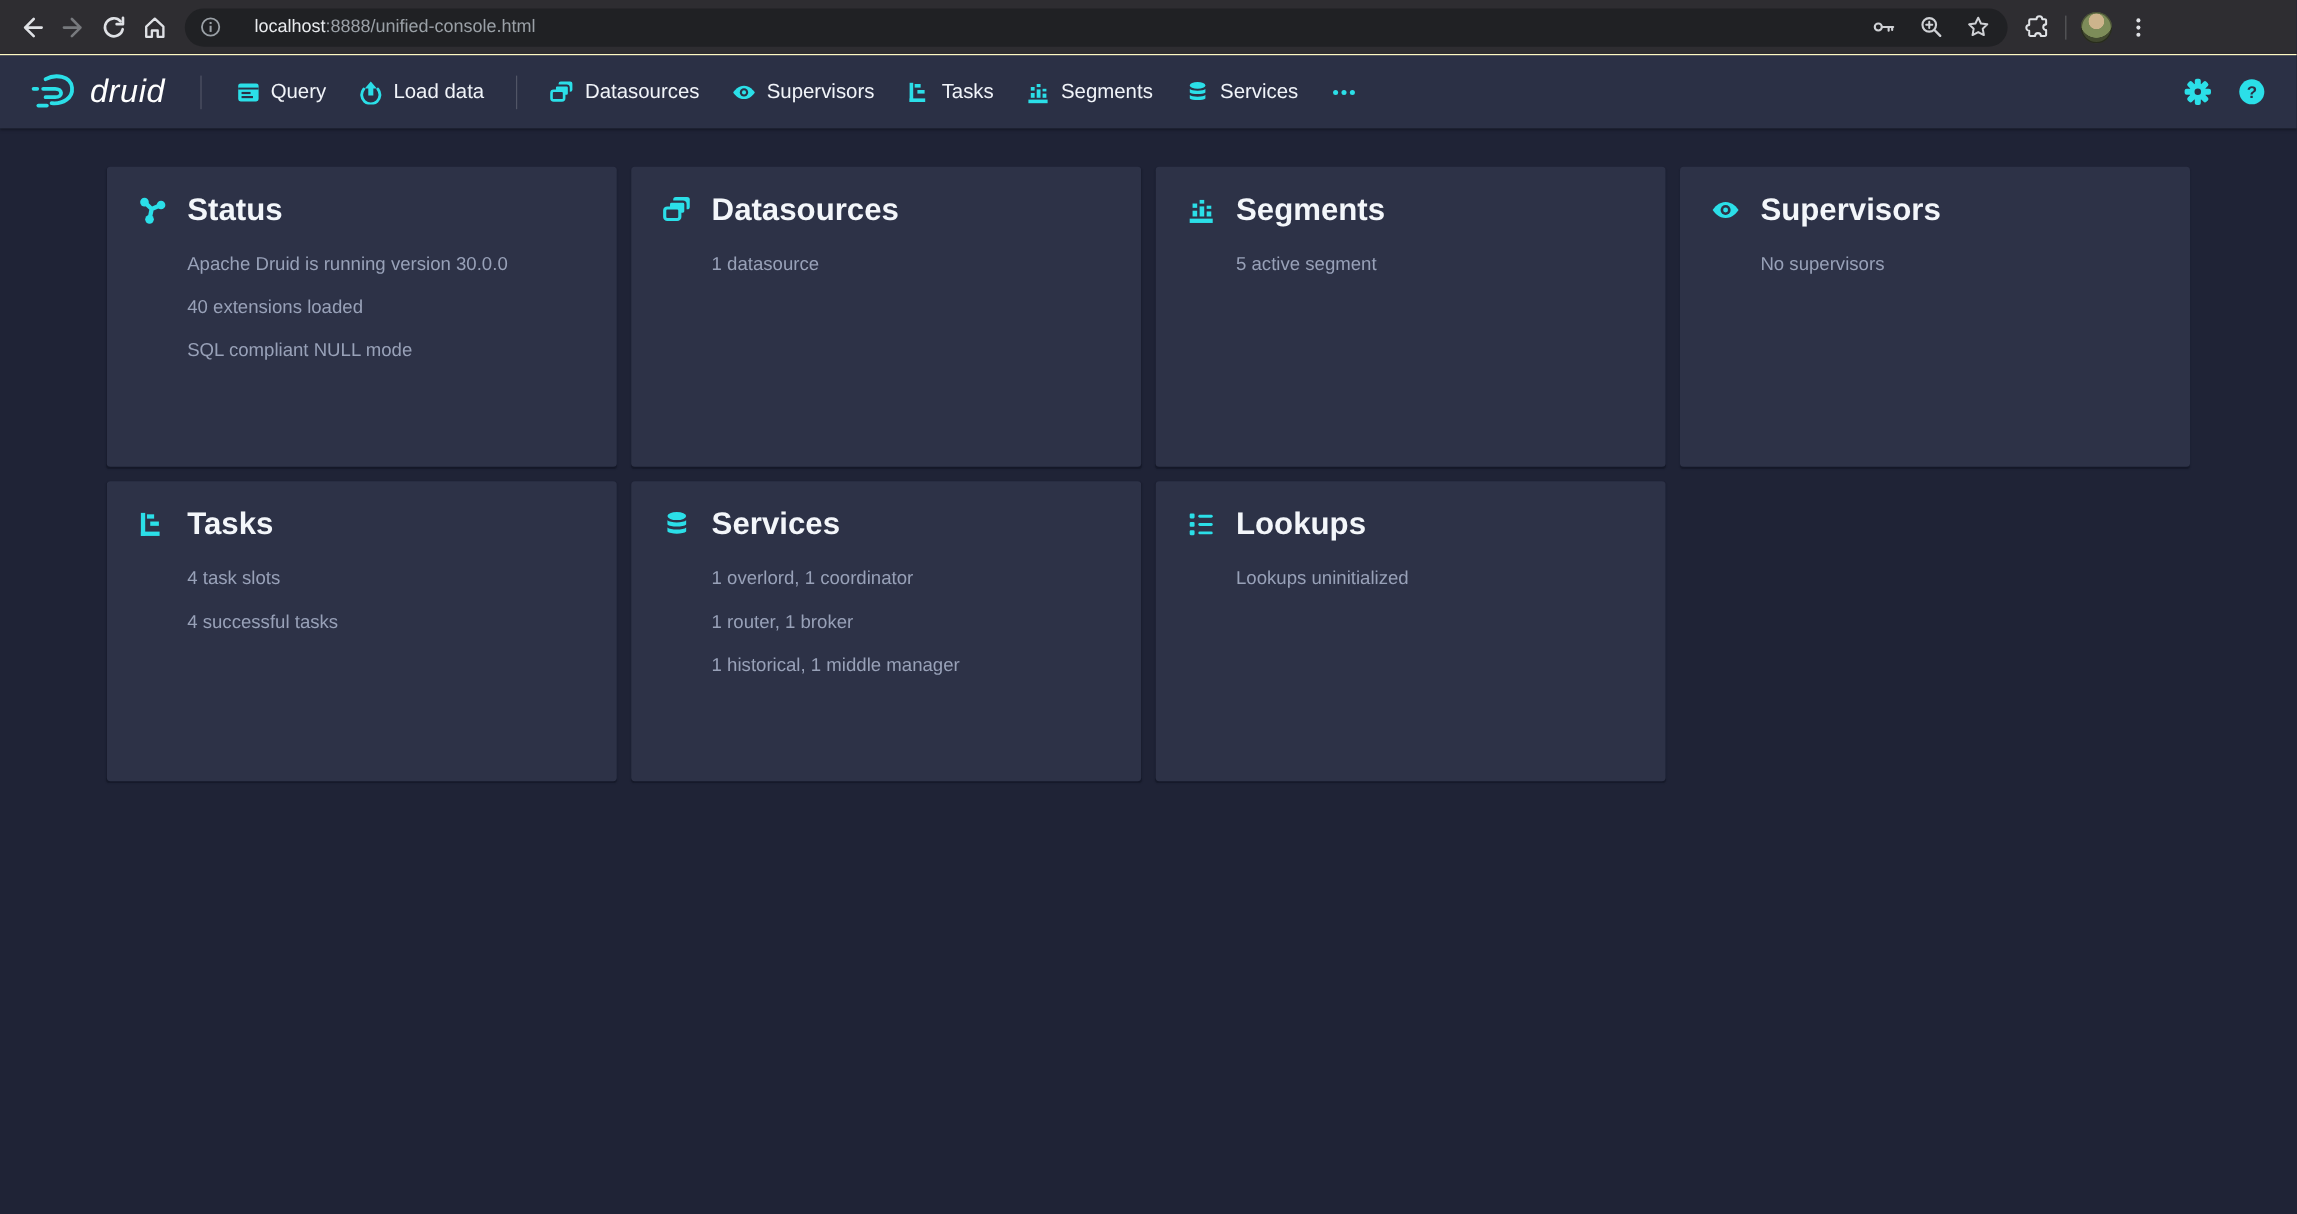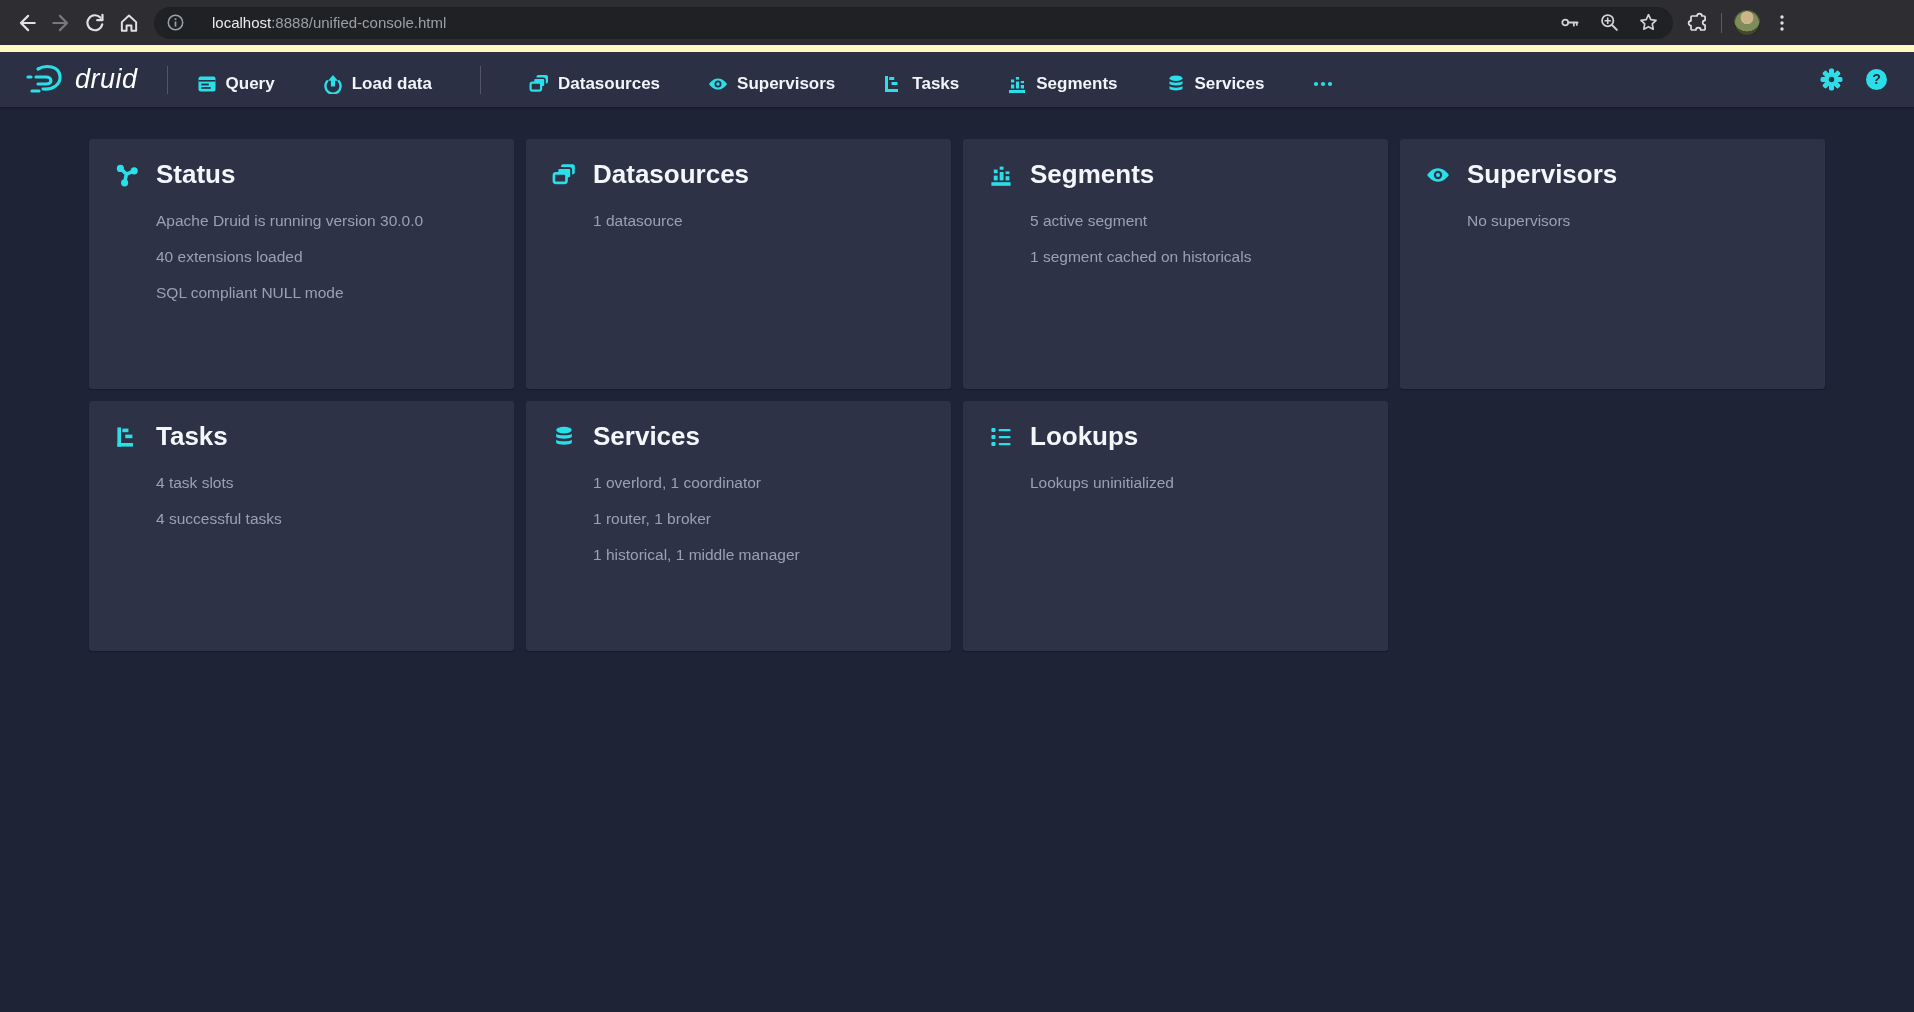--- a/index.html
+++ b/index.html
@@ -31,31 +31,31 @@
   .chrome-sep { width: 1px; height: 20px; background: #5a5b5e; }
   .avatar {
     width: 26px; height: 26px; border-radius: 50%; cursor: pointer;
     background: radial-gradient(circle at 50% 30%, #cdb48c 0 28%, #7d8c59 30% 60%, #41482f 62% 100%);
     box-shadow: inset 0 0 0 1px rgba(0,0,0,.4);
   }
 
   
   .navbar {
     height: 62px; background: var(--navbar-bg, #2b3045);
-    border-top: 7px solid #fef9c3;
+    border-top: 1px solid #fef9c3;
     display: flex; align-items: center; padding: 0 26px;
     box-shadow: 0 1px 2px rgba(10,12,20,.5);
   }
   .brand { display: flex; align-items: center; cursor: pointer; }
   .brand-word {
     color: #ffffff; font-size: 27px; font-style: italic; font-weight: 400;
     letter-spacing: .5px; margin-left: 9px;
   }
   .nav-sep { width: 1px; height: 28px; background: rgba(255,255,255,.18); margin: 0 29px; }
-  .nav-items { display: flex; align-items: flex-end; gap: 48px; font-weight: bold; }
+  .nav-items { display: flex; align-items: center; gap: 27px; }
   .nav-item { display: flex; align-items: center; gap: 9px; cursor: pointer; }
   .nav-item span.lbl { color: #f1f4f9; font-size: 17px; }
   .nav-right { margin-left: auto; display: flex; align-items: center; gap: 22px; }
   .icon-btn { cursor: pointer; display: flex; align-items: center; }
 
   
   .grid {
     margin: 32px 89px 0 89px;
     display: grid;
     grid-template-columns: repeat(4, 425px);
@@ -309,21 +309,20 @@
       <rect x="4" y="10.5" width="3.2" height="4" fill="#2bdfe8"></rect>
       <rect x="4" y="5.5" width="3.2" height="3" fill="#2bdfe8"></rect>
       <rect x="8.9" y="7.5" width="3.2" height="7" fill="#2bdfe8"></rect>
       <rect x="8.9" y="3" width="3.2" height="2.6" fill="#2bdfe8"></rect>
       <rect x="13.8" y="11" width="3.2" height="3.5" fill="#2bdfe8"></rect>
       <rect x="13.8" y="7" width="3.2" height="2.2" fill="#2bdfe8"></rect>
     </svg>
     <h3>Segments</h3>
     <div class="lines">
       <p>5 active segment</p>
-      <p>1 segment cached on historicals</p>
     </div>
   </div>
 
   <div class="card">
     <svg class="c-icon" width="24" height="24" viewBox="0 0 20 20">
       <path d="M10 4.4 C14.6 4.4 17.9 8.2 19 10 C17.9 11.8 14.6 15.6 10 15.6 C5.4 15.6 2.1 11.8 1 10 C2.1 8.2 5.4 4.4 10 4.4 Z" fill="#2bdfe8"></path>
       <circle cx="10" cy="10" r="3.5" fill="#2d3247"></circle>
       <circle cx="10" cy="10" r="1.7" fill="#2bdfe8"></circle>
     </svg>
     <h3>Supervisors</h3>

